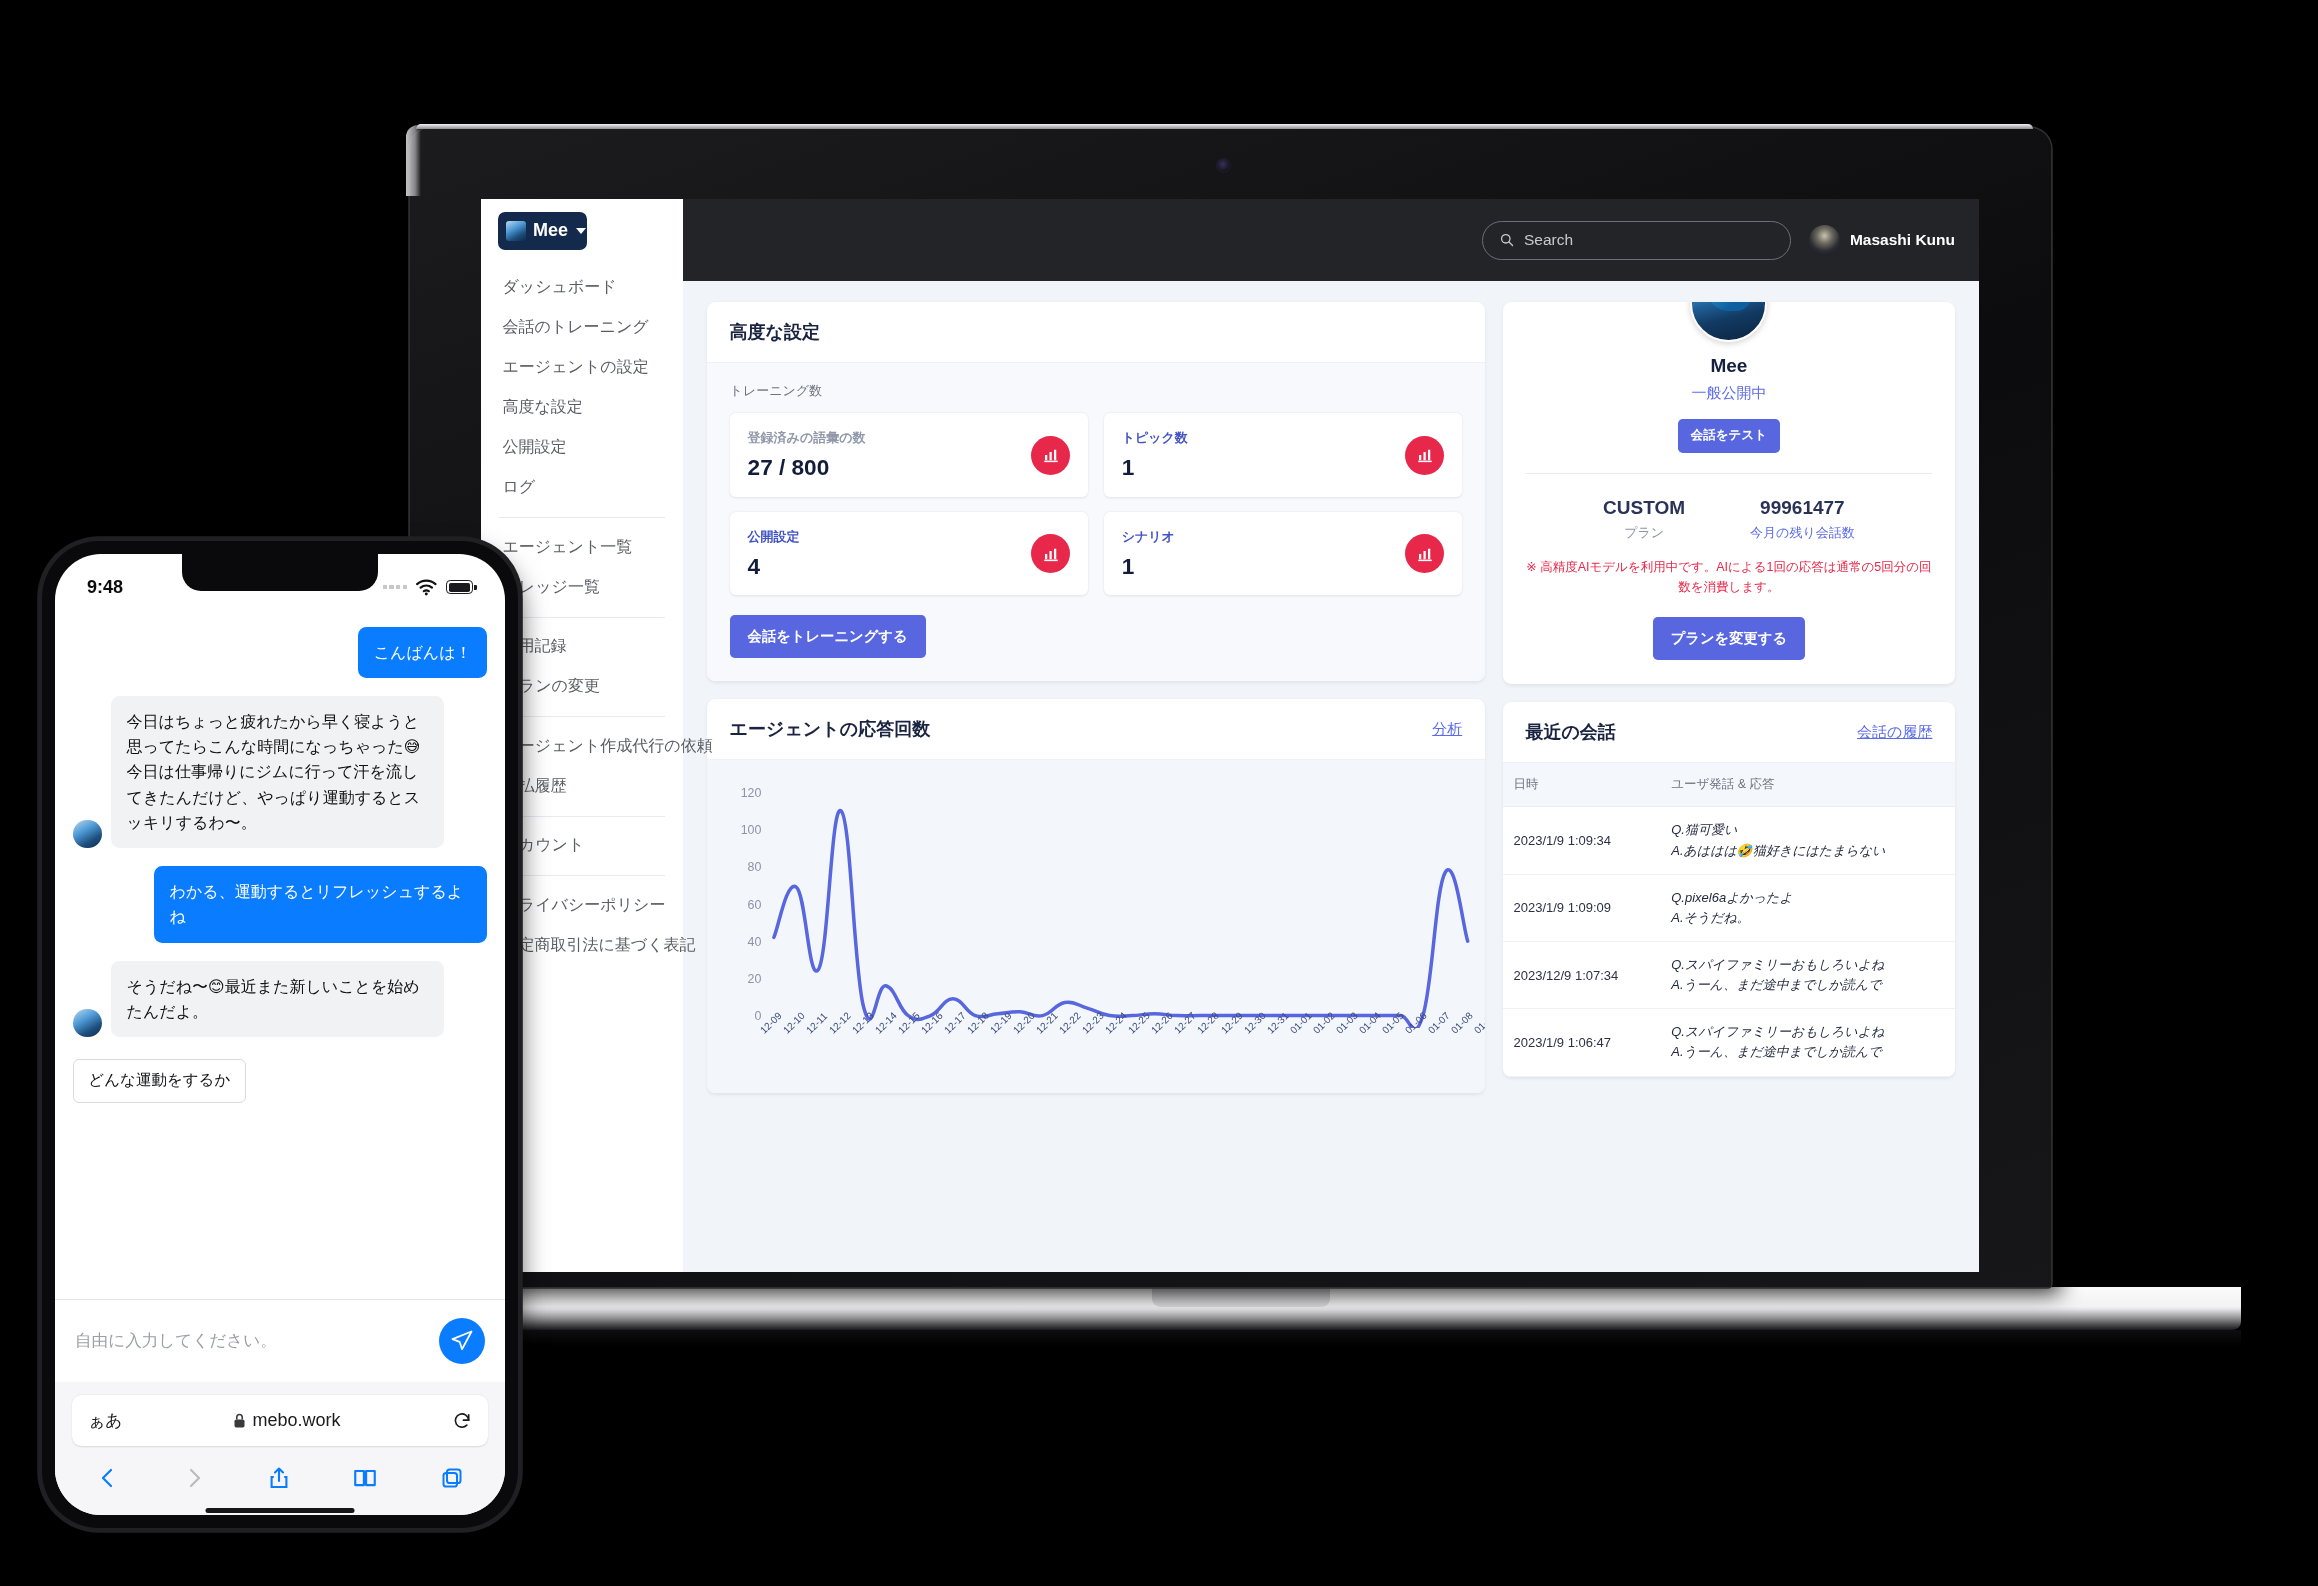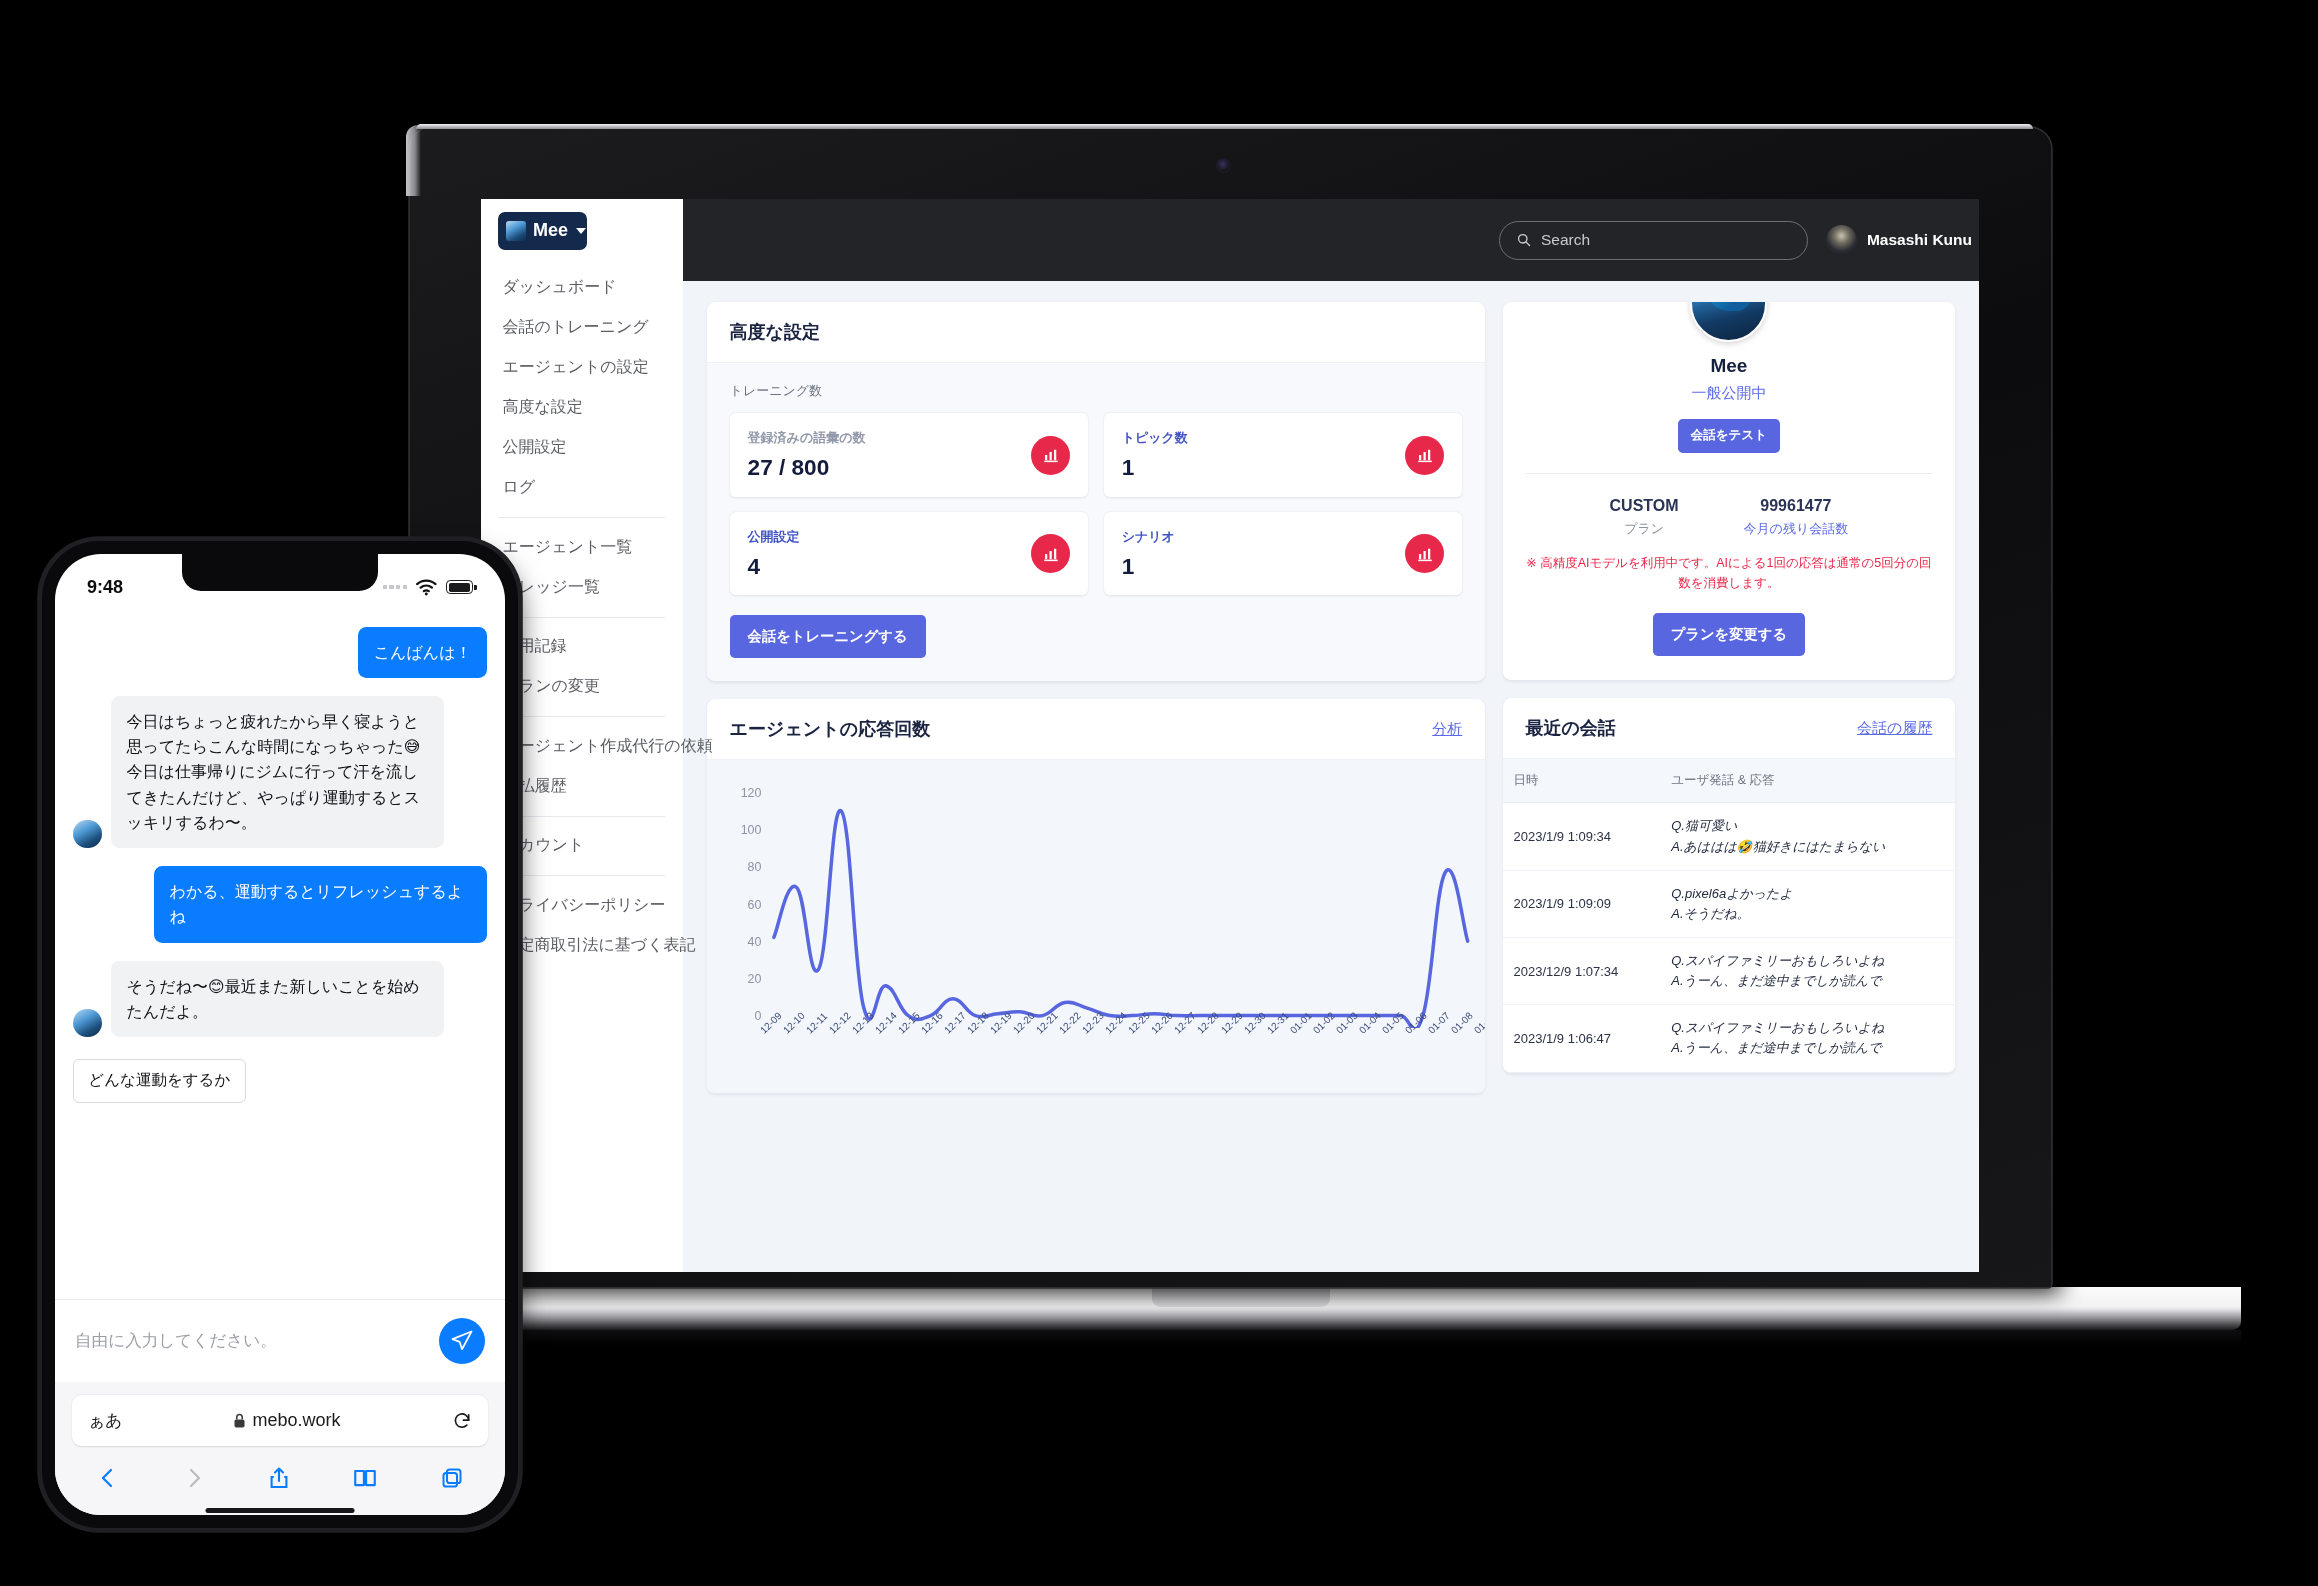--- a/index.html
+++ b/index.html
@@ -75,21 +75,21 @@
   .nav { margin-top: 18px; }
   .nav a {
     display:block; color:#5a5d63; font-size:16px; padding: 9.5px 0 9.5px 21.4px;
     text-decoration:none; white-space:nowrap;
   }
   .nav .sep { height:0.6px; background:#e7e9ee; margin:9.5px 18px; }
 
   .content { flex:1; display:flex; flex-direction:column; min-width:0; background:#222428;}
   .topbar {
     height: 82px; display:flex; align-items:center; justify-content:flex-end;
-    gap: 18px; padding-right: 7px; background:#222428; flex:0 0 82px;
+    gap: 18px; padding-right: 24px; background:#222428; flex:0 0 82px;
   }
   .search {
     width: 309px; height: 39px; border:1.2px solid #6b6e74; border-radius:20px;
     display:flex; align-items:center; gap:9.5px; padding: 0 15.5px; color:#c8cace;
     font-size:15.5px;
   }
   .search svg { flex:0 0 15.5px; }
   .user { display:flex; align-items:center; gap:9.5px; color:#fff; font-size:15.5px; font-weight:700; }
   .user .uav {
     width:31px;height:31px;border-radius:50%;
@@ -140,21 +140,21 @@
   .pf-avatar::after{
     content:""; position:absolute; left:20%; top:8%; width:60%; height:52%;
     background: linear-gradient(140deg,#27b0e8,#0f5f9e 70%);
     border-radius: 52% 48% 40% 60%;
   }
   .pf-name { font-size:19px; font-weight:700; color:#15203f; margin-top:13px; }
   .pf-status { font-size:15px; color:#5b6ae8; margin-top:7.1px; }
   .pf-btn { margin-top: 15.5px; }
   .hr { height:0.6px; background:#e9ecf2; margin: 20px 0 0; }
   .plan-row { display:flex; justify-content:center; gap: 65px; margin-top: 24px; }
-  .plan-col .big { font-size:16px; font-weight:700; color:#2a3357; }
+  .plan-col .big { font-size:19px; font-weight:700; color:#2a3357; }
   .plan-col .sml { font-size:13px; margin-top:4.8px; }
   .plan-col .sml.gray { color:#8d93a4; }
   .plan-col .sml.blue { color:#5b6ae8; }
   .notice { color:#e8284a; font-size:12.5px; line-height:1.6; margin-top: 15.5px; }
 
   
   .chartwrap { background:#f3f7fc; padding: 12px 0 0 0; position:relative; height: 333px; }
   .chart-svg { display:block; width:100%; height: 256px; }
   .xlabels { position:relative; height:71px; margin-left: 51px; margin-right: 13px; }
   .xlabels span {

